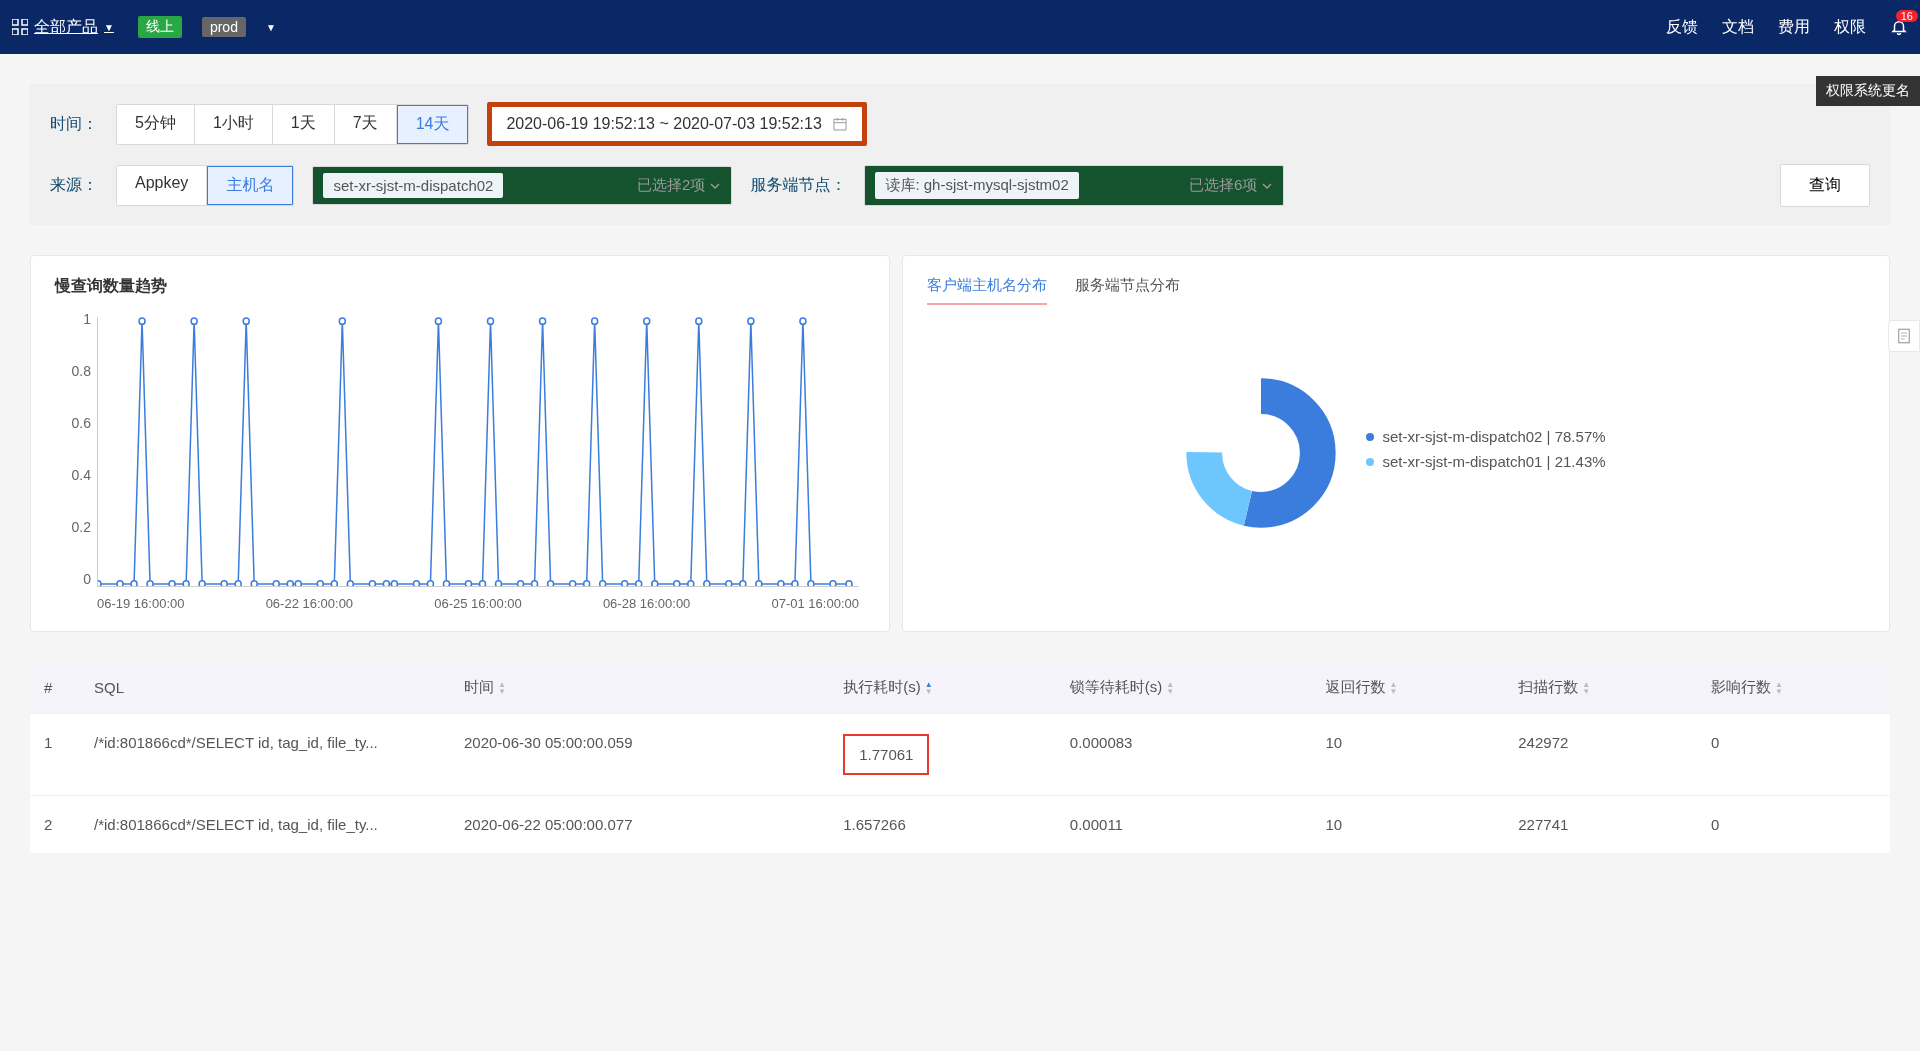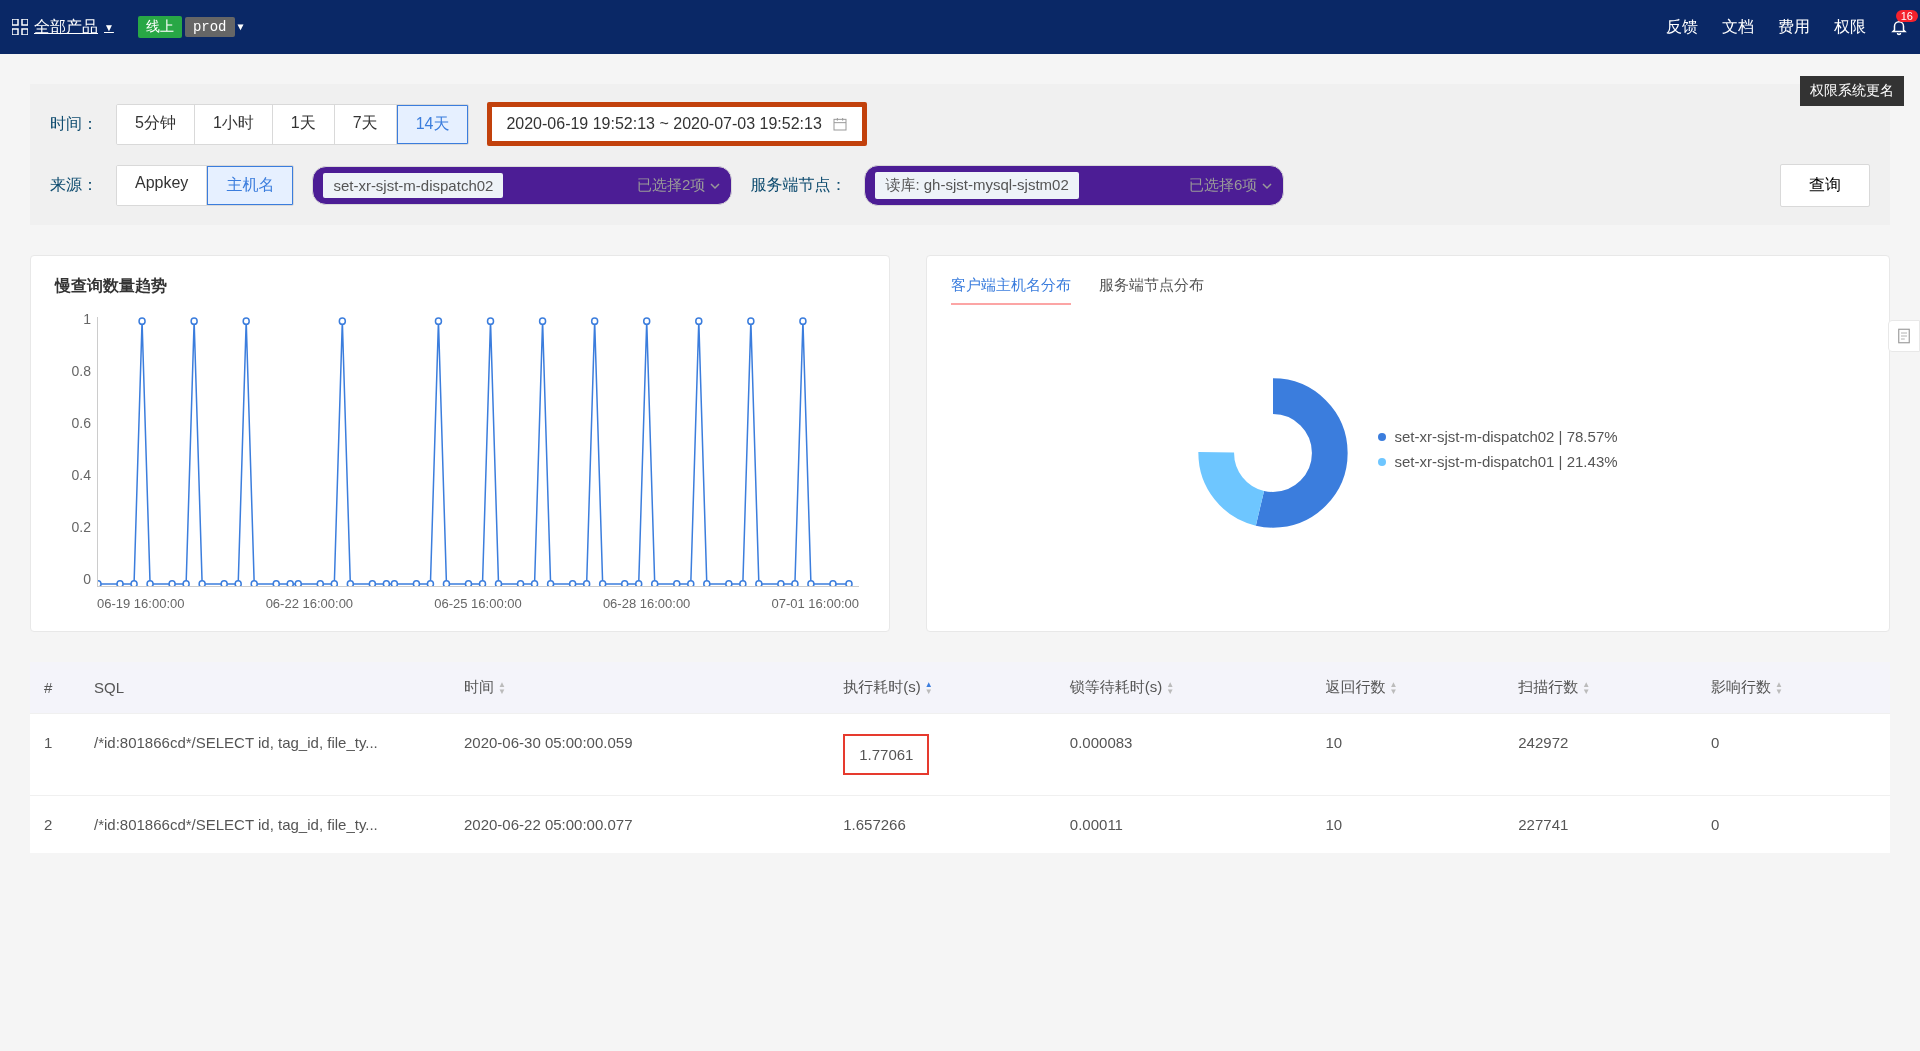--- a/index.html
+++ b/index.html
@@ -1,40 +1,40 @@
 <!DOCTYPE html>
 <html><head>
 <meta charset="utf-8">
 <style>
 * { margin: 0; padding: 0; box-sizing: border-box; }
 body { font-family: -apple-system, "PingFang SC", "Microsoft YaHei", sans-serif; background: #f5f5f5; font-size: 14px; color: #333; }
 .header { background: #0a2866; height: 54px; display: flex; align-items: center; padding: 0 12px; justify-content: space-between; }
 .header-left { display: flex; align-items: center; gap: 24px; }
 .product-menu { color: #fff; display: flex; align-items: center; gap: 6px; cursor: pointer; font-size: 16px; text-decoration: underline; }
-.env-selector { display: flex; align-items: center; gap: 3px; cursor: pointer; font-family: Liberation Mono, monospace; }
+.env-selector { display: flex; align-items: center; gap: 20px; cursor: pointer; }
 .env-badge { background: #28a745; color: #fff; padding: 2px 8px; border-radius: 2px; font-size: 14px; }
 .env-prod { background: #666; color: #fff; padding: 2px 8px; border-radius: 2px; font-size: 14px; }
 .header-right { display: flex; align-items: center; gap: 24px; }
 .header-link { color: #fff; cursor: pointer; font-size: 16px; }
 .bell-wrap { position: relative; color: #fff; cursor: pointer; }
 .badge-count { position: absolute; top: -8px; right: -10px; background: #f5222d; color: #fff; border-radius: 10px; padding: 0 5px; font-size: 11px; min-width: 18px; text-align: center; }
-.tooltip-box { position: absolute; right: 16px; top: 76px; background: #333; color: #fff; padding: 6px 10px; font-size: 14px; }
+.tooltip-box { position: absolute; right: 0; top: 76px; background: #333; color: #fff; padding: 6px 10px; font-size: 14px; }
 .filter-bar { background: #f0f0f0; margin: 30px; padding: 18px 20px; display: flex; flex-direction: column; gap: 18px; }
 .filter-row { display: flex; align-items: center; gap: 18px; }
 .filter-label { color: #0c4a6e; font-size: 16px; }
 .btn-group { display: flex; border: 1px solid #d9d9d9; border-radius: 2px; overflow: hidden; background: #fff; }
 .btn-group-item { padding: 8px 18px; border-right: 1px solid #d9d9d9; cursor: pointer; font-size: 16px; background: #fff; }
 .btn-group-item:last-child { border-right: none; }
 .btn-group-item.active { background: #e6f0ff; border: 1px solid #3b7ddd; color: #3b7ddd; }
 .date-range { border: 5px solid #c2410c; background: #fff; padding: 8px 14px; font-size: 16px; display: flex; align-items: center; gap: 10px; border-radius: 2px; }
-.tag-input { border: 1px solid #d9d9d9; background: #4c1d95; padding: 6px 10px; display: flex; align-items: center; gap: 25px; border-radius: 14px; min-width: 420px; justify-content: space-between; }
+.tag-input { border: 1px solid #d9d9d9; background: #14532d; padding: 6px 10px; display: flex; align-items: center; gap: 25px; border-radius: 2px; min-width: 420px; justify-content: space-between; }
 .tag-chip { background: #eef3f8; padding: 4px 10px; font-size: 15px; color: #555; border-radius: 2px; }
 .tag-count { color: #999; font-size: 15px; display: flex; align-items: center; gap: 4px; }
 .query-btn { border: 1px solid #d9d9d9; background: #fff; padding: 10px 28px; font-size: 16px; cursor: pointer; border-radius: 2px; margin-left: auto; }
-.panels { display: flex; margin: 0 30px; gap: 36px; }
+.panels { display: flex; margin: 0 30px; gap: 12px; }
 .panel { background: #fff; border: 1px solid #e8e8e8; border-radius: 4px; padding: 20px 24px; }
 .panel-left { flex: 0 0 860px; }
 .panel-right { flex: 1; }
 .panel-title { font-size: 16px; font-weight: 600; margin-bottom: 14px; }
 .tabs { display: flex; gap: 28px; margin-bottom: 18px; }
 .tab { padding-bottom: 8px; cursor: pointer; font-size: 15px; color: #555; }
 .tab.active { color: #3b7ddd; border-bottom: 2px solid #fca5a5; }
 .chart-area { height: 300px; position: relative; }
 .y-axis { position: absolute; left: 0; top: 0; bottom: 24px; display: flex; flex-direction: column; justify-content: space-between; width: 36px; text-align: right; font-size: 14px; color: #666; }
 .plot-box { position: absolute; left: 42px; right: 6px; top: 6px; bottom: 24px; border-left: 1px solid #ccc; border-bottom: 1px solid #ccc; }

